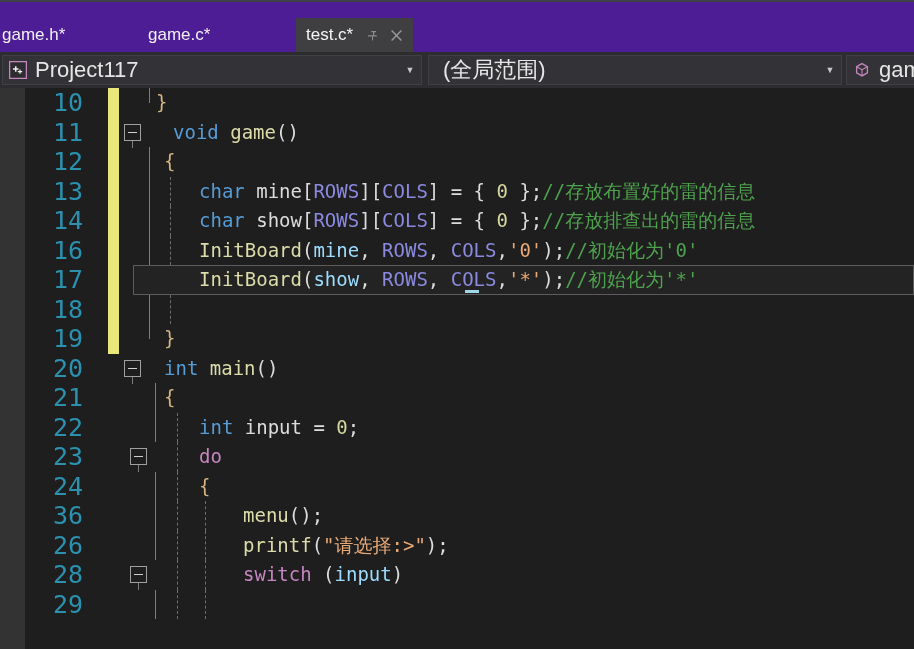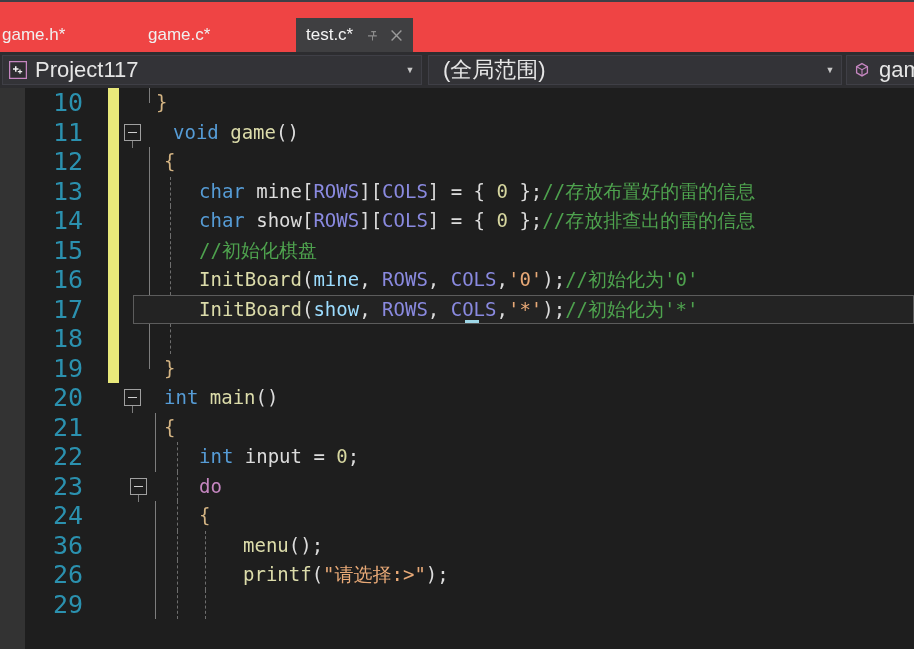--- a/index.html
+++ b/index.html
@@ -6,21 +6,21 @@
   html, body {
     width: 914px; height: 649px;
     background: #1e1e1e;
     font-family: "Liberation Sans", sans-serif;
     overflow: hidden;
   }
 
   
   .tabstrip {
     position: absolute; left: 0; top: 0; width: 914px; height: 52px;
-    background: #ef4444;
+    background: #4c1d95;
   }
   .tab {
     position: absolute; top: 18px; height: 34px;
     display: flex; align-items: center;
     font-size: 17px; color: #f1f1f1;
     font-family: "Liberation Sans", sans-serif;
     white-space: nowrap;
   }
   .tab.inactive { background: transparent; }
   .tab.active {
@@ -254,27 +254,20 @@
         <div class="code" style="left: 174px;"><span class="t-kw">char </span><span class="t-plain">mine</span><span class="t-plain">[</span><span class="t-macro">ROWS</span><span class="t-plain">][</span><span class="t-macro">COLS</span><span class="t-plain">] = { </span><span class="t-num">0</span><span class="t-plain"> };</span><span class="t-cmt">//存放布置好的雷的信息</span></div>
       </div>
       <div class="row">
         <div class="ln">14</div>
         <div class="changebar"></div>
         <div class="vguide" style="left: 124px;"></div>
         <div class="vguide dashed" style="left: 145px;"></div>
         <div class="code" style="left: 174px;"><span class="t-kw">char </span><span class="t-plain">show</span><span class="t-plain">[</span><span class="t-macro">ROWS</span><span class="t-plain">][</span><span class="t-macro">COLS</span><span class="t-plain">] = { </span><span class="t-num">0</span><span class="t-plain"> };</span><span class="t-cmt">//存放排查出的雷的信息</span></div>
       </div>
       <div class="row">
-        <div class="ln">15</div>
-        <div class="changebar"></div>
-        <div class="vguide" style="left: 124px;"></div>
-        <div class="vguide dashed" style="left: 145px;"></div>
-        <div class="code" style="left: 174px;"><span class="t-cmt">//初始化棋盘</span></div>
-      </div>
-      <div class="row">
         <div class="ln">16</div>
         <div class="changebar"></div>
         <div class="vguide" style="left: 124px;"></div>
         <div class="vguide dashed" style="left: 145px;"></div>
         <div class="code" style="left: 174px;"><span class="t-fn">InitBoard</span><span class="t-plain">(</span><span class="t-var">mine</span><span class="t-plain">, </span><span class="t-macro">ROWS</span><span class="t-plain">, </span><span class="t-macro">COLS</span><span class="t-plain">,</span><span class="t-str">'0'</span><span class="t-plain">);</span><span class="t-cmt">//初始化为'0'</span></div>
       </div>
       <div class="row">
         <div class="ln">17</div>
         <div class="changebar"></div>
         <div class="vguide" style="left: 124px;"></div>
@@ -334,20 +327,28 @@
         <div class="code" style="left: 218px;"><span class="t-fn">menu</span><span class="t-plain">();</span></div>
       </div>
       <div class="row">
         <div class="ln">26</div>
         <div class="vguide" style="left: 130px;"></div>
         <div class="vguide dashed" style="left: 152px;"></div>
         <div class="vguide dashed" style="left: 180px;"></div>
         <div class="code" style="left: 218px;"><span class="t-fn">printf</span><span class="t-plain">(</span><span class="t-str">"请选择:&gt;"</span><span class="t-plain">);</span></div>
       </div>
       <div class="row">
+        <div class="ln">28</div>
+        <div class="vguide dashed" style="left: 152px;"></div>
+        <div class="vguide dashed" style="left: 180px;"></div>
+        <div class="collapse-box" style="left: 105px;"></div>
+        <div class="vguide" style="left: 113px; top: 23px; height: 7px;"></div>
+        <div class="code" style="left: 218px;"><span class="t-ctl">switch</span><span class="t-plain"> (</span><span class="t-var">input</span><span class="t-plain">)</span></div>
+      </div>
+      <div class="row">
         <div class="ln">29</div>
         <div class="vguide" style="left: 130px;"></div>
         <div class="vguide dashed" style="left: 152px;"></div>
         <div class="vguide dashed" style="left: 180px;"></div>
         <div class="code" style="left: 218px;"></div>
       </div>
     </div>
 </div>
 
 </body></html>

